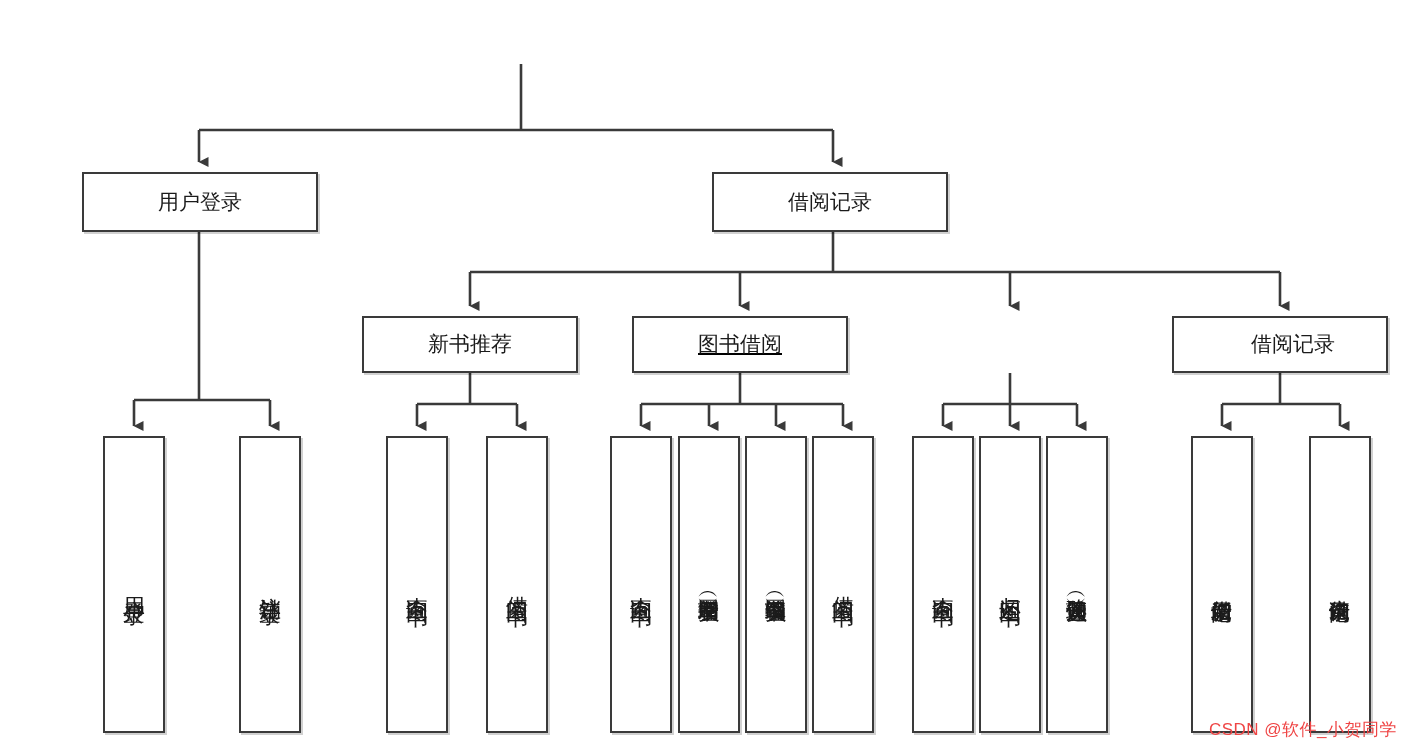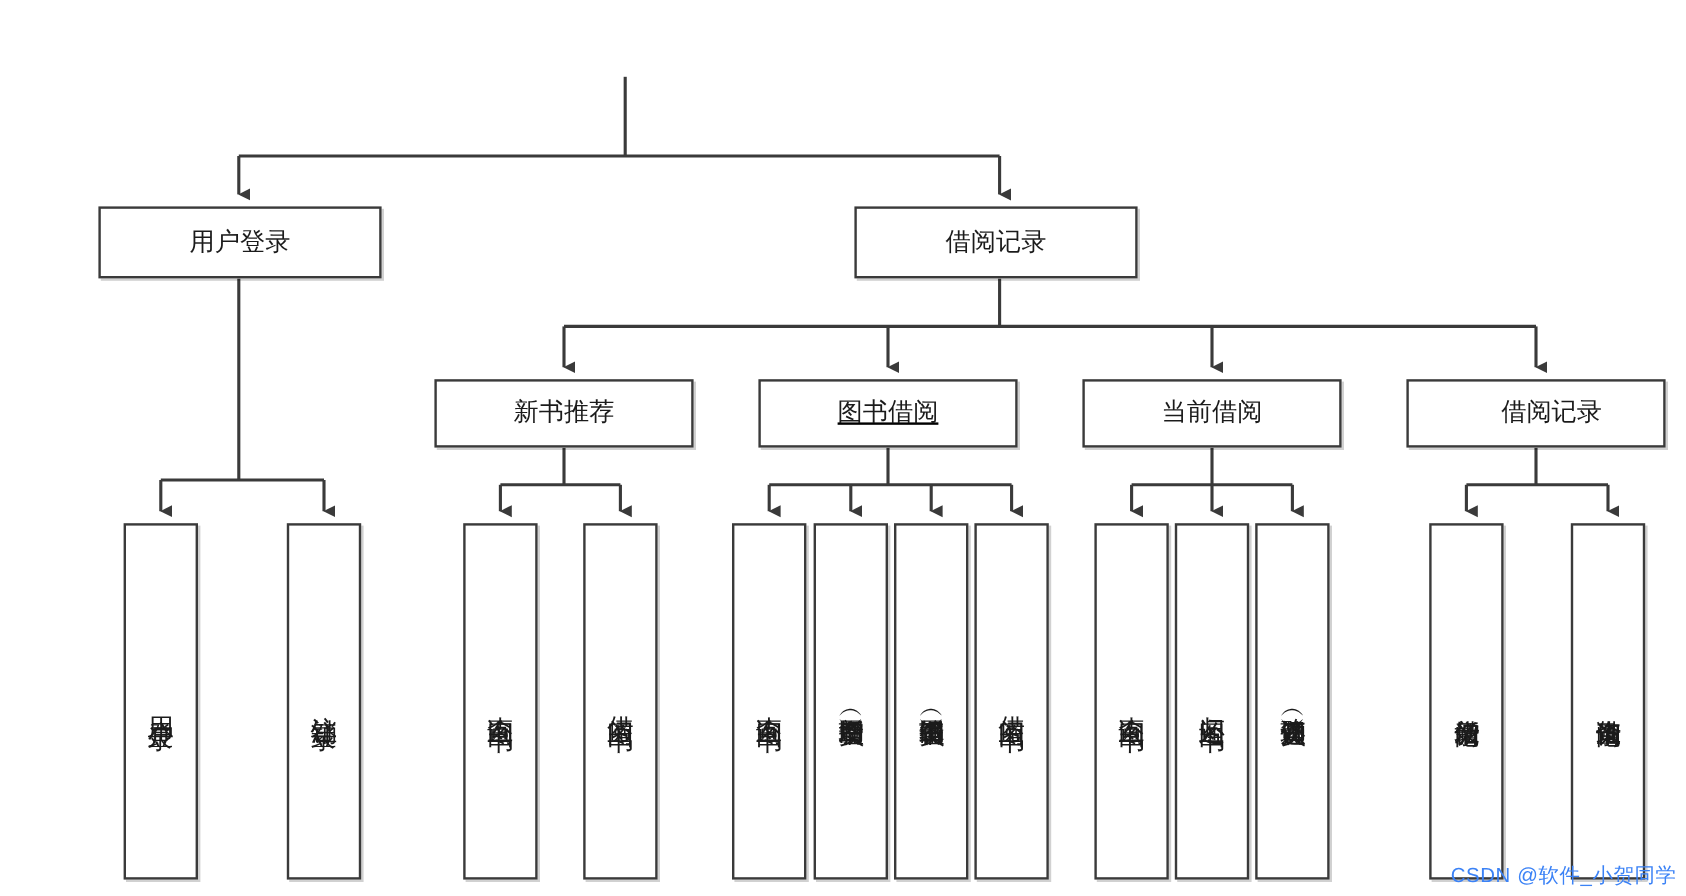--- a/index.html
+++ b/index.html
@@ -61,21 +61,21 @@
   }
   .v-node.tight .node-label {
     font-size: 21px;
     letter-spacing: 0.5px;
   }
   .watermark {
     position: absolute;
     right: 8px;
     bottom: 6px;
     font-size: 17px;
-    color: #3b82f6;
+    color: #ef4444;
     letter-spacing: 0.5px;
     user-select: none;
     white-space: nowrap;
   }
 </style>
 </head>
 <body>
 
 <div id="canvas">
 
@@ -136,23 +136,20 @@
   <div class="node h-node" style="left:712px; top:172px; width:236px; height:60px;">
     <span class="node-label">借阅记录</span>
   </div>
 
   <div class="node h-node" style="left:362px; top:316px; width:216px; height:57px;">
     <span class="node-label">新书推荐</span>
   </div>
   <div class="node h-node" style="left:632px; top:316px; width:216px; height:57px;text-decoration:underline;">
     <span class="node-label">图书借阅</span>
   </div>
-  <div class="node h-node" style="left:902px; top:316px; width:216px; height:57px;">
-    <span class="node-label">当前借阅</span>
-  </div>
   <div class="node h-node" style="left:1172px; top:316px; width:216px; height:57px;padding-left:26px;">
     <span class="node-label">借阅记录</span>
   </div>
 
   <div class="node v-node" style="left:103px; top:436px; width:62px; height:297px;">
     <span class="node-label">用户登录</span>
   </div>
   <div class="node v-node" style="left:239px; top:436px; width:62px; height:297px;">
     <span class="node-label">注销登录</span>
   </div>

